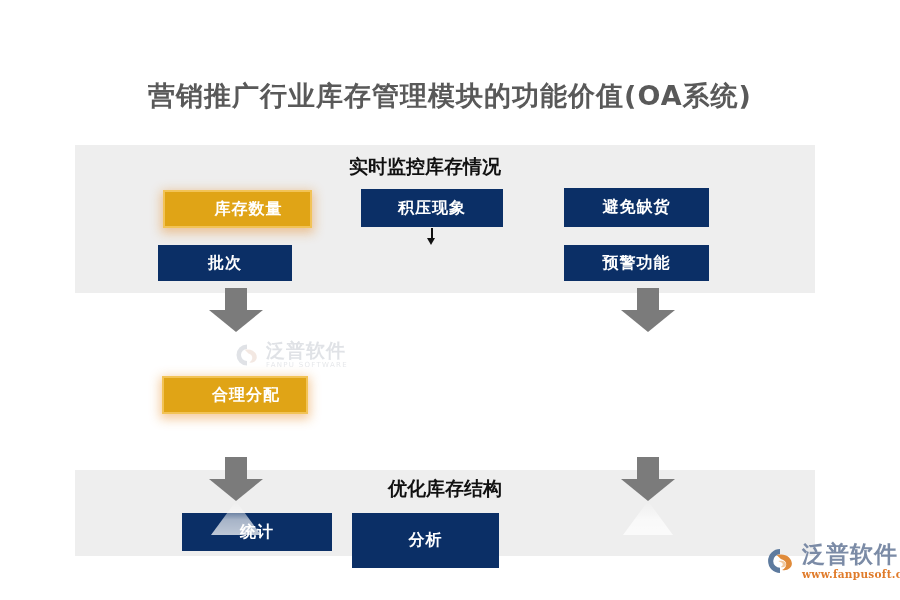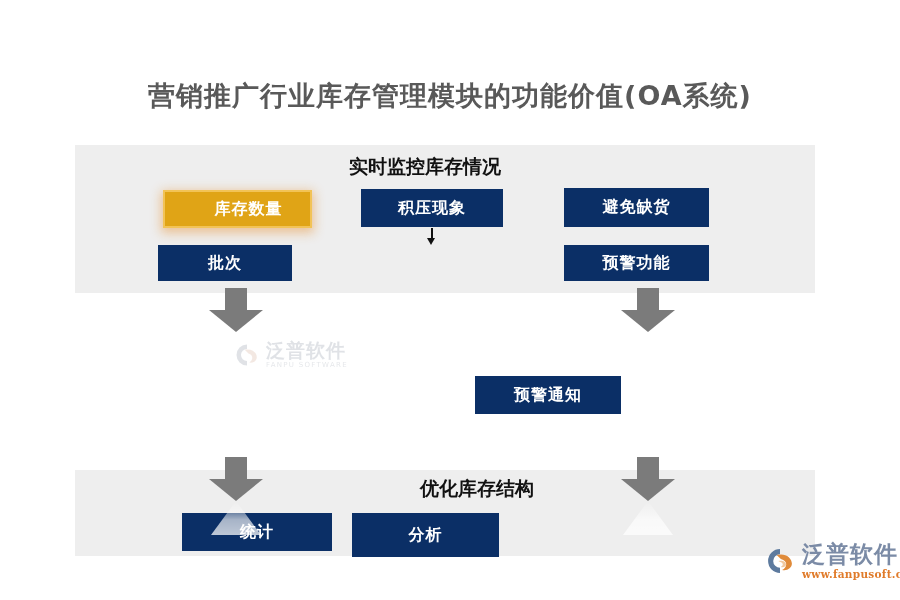--- a/index.html
+++ b/index.html
@@ -38,21 +38,21 @@
   .panel-title{
     position:absolute;
     top:9px;left:0;width:100%;
     text-align:center;
     font-size:19px;
     font-weight:700;
     color:#111111;
     white-space:nowrap;
   }
   #panel-1 .panel-title{ left:-20px; }
-  #panel-3 .panel-title{ top:6px;margin-left:32px; }
+  #panel-3 .panel-title{ top:6px; }
 
   
   .box{
     position:absolute;
     display:flex;
     align-items:center;
     justify-content:center;
     font-size:16px;
     font-weight:700;
     color:#ffffff;
@@ -160,28 +160,28 @@
 
   <div class="box blue" style="left:158px;top:245px;width:134px;height:36px;">批次</div>
   <div class="box blue" style="left:564px;top:245px;width:145px;height:36px;">预警功能</div>
 
   <div class="mini-arrow" style="left:427px;top:228px;height:17px;">
     <div class="line" style="height:11px;"></div>
     <div class="tip" style="top:10px;"></div>
   </div>
 
 
-  <div class="box blue" style="left:475px;top:376px;width:146px;height:38px;">预警通知</div>
+  <div class="box orange" style="left:162px;top:376px;width:146px;height:38px;">合理分配</div>
 
   <div class="panel" id="panel-3">
     <div class="panel-title">优化库存结构</div>
   </div>
 
   <div class="box blue" style="left:182px;top:513px;width:150px;height:38px;">统计</div>
-  <div class="box blue" style="left:352px;top:513px;width:147px;height:44px;">分析</div>
+  <div class="box blue" style="left:352px;top:513px;width:147px;height:55px;">分析</div>
 
   <div class="big-arrow" style="left:209px;top:288px;height:60px;">
     <div class="shaft" style="height:22px;"></div>
     <div class="head" style="top:22px;"></div>
     <div class="glow" style="top:44px;"></div>
   </div>
   <div class="big-arrow" style="left:621px;top:288px;height:60px;">
     <div class="shaft" style="height:22px;"></div>
     <div class="head" style="top:22px;"></div>
     <div class="glow" style="top:44px;"></div>

